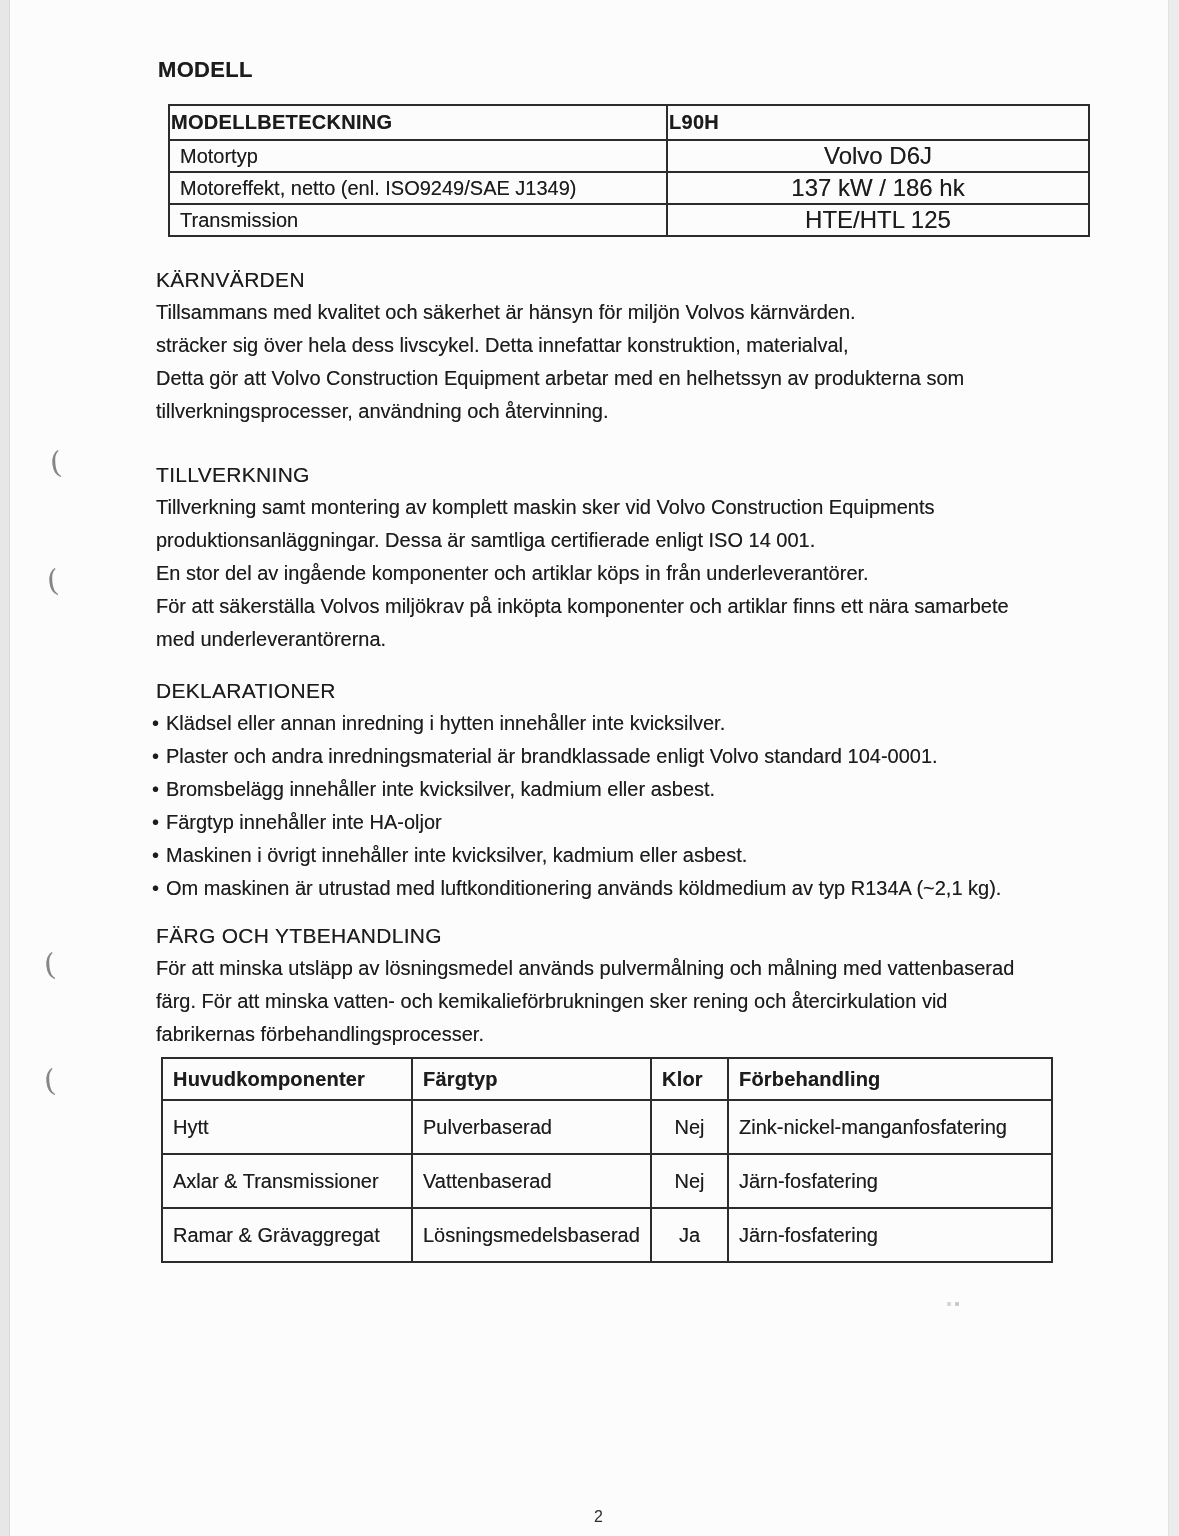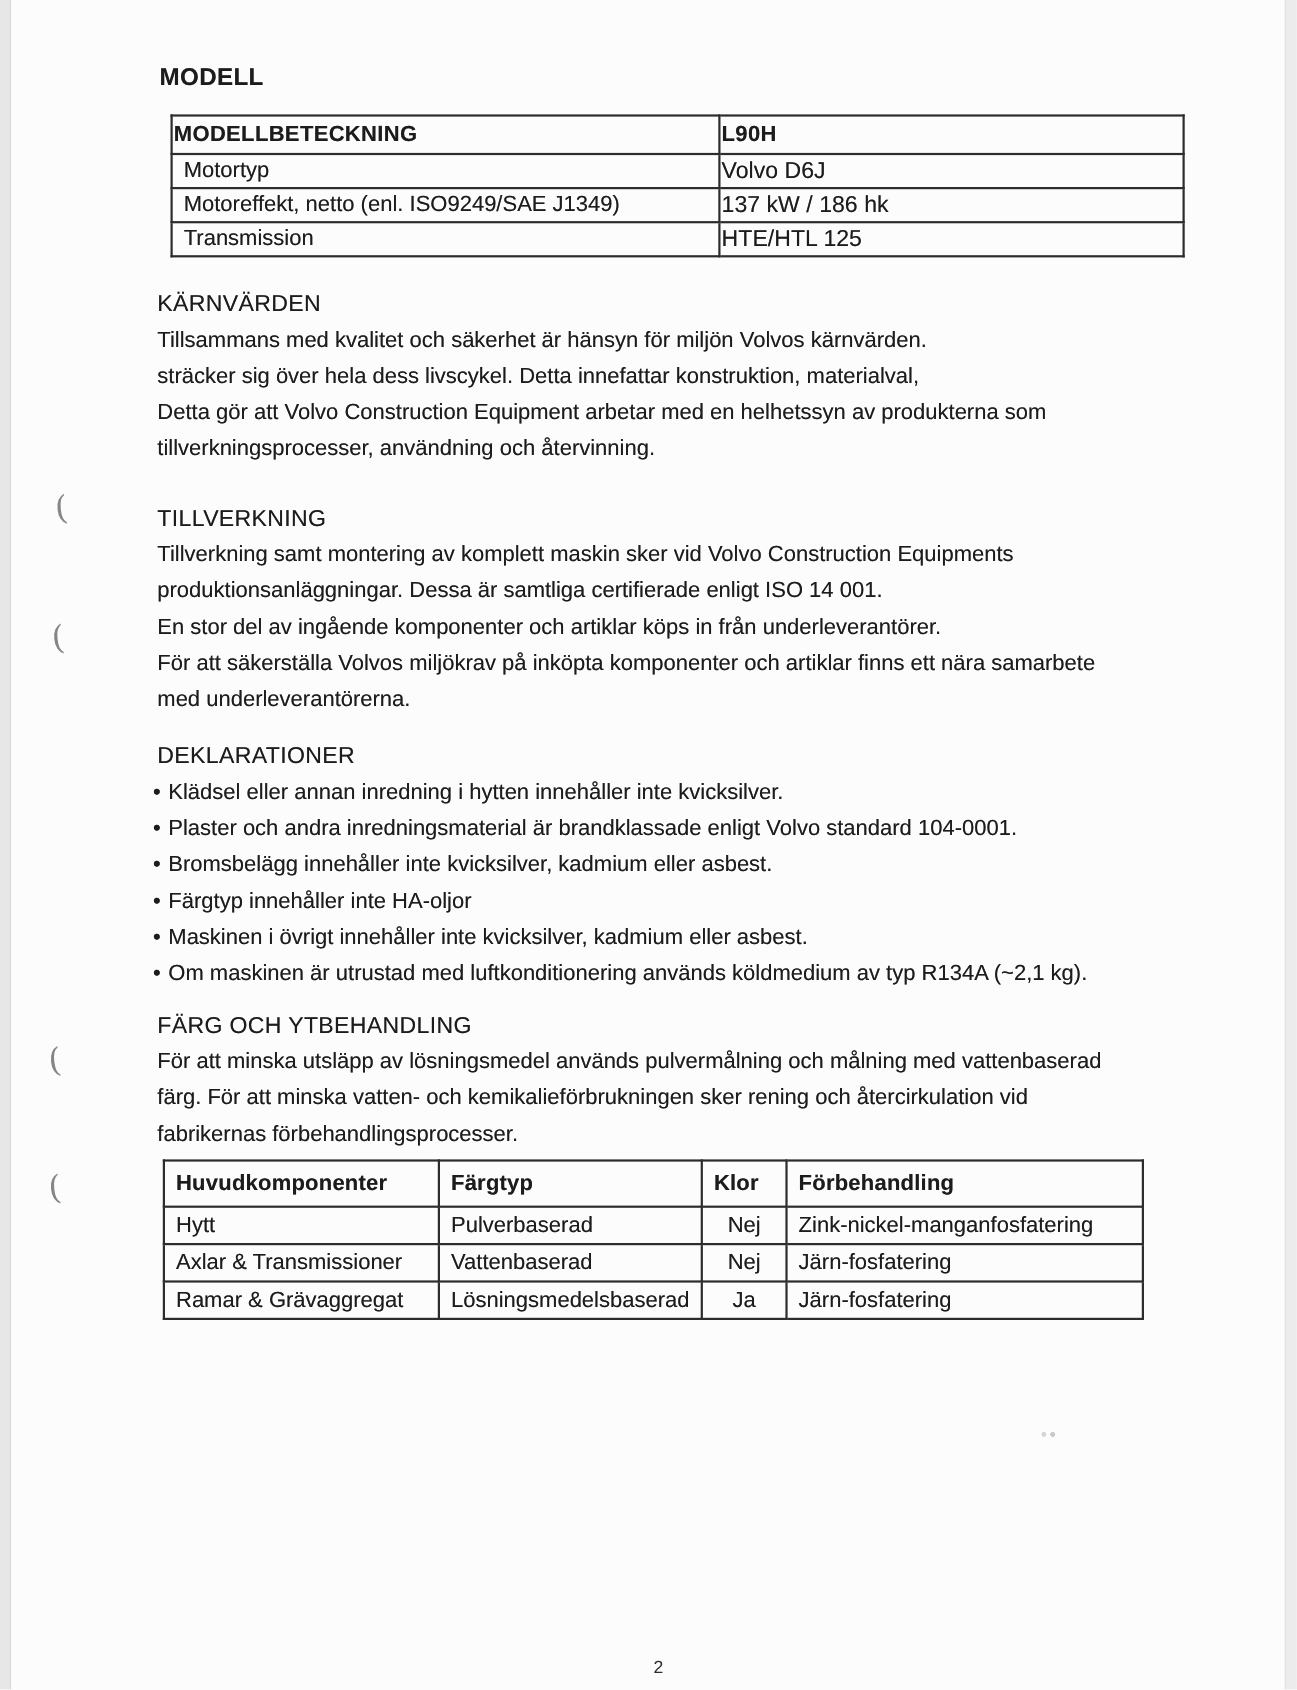--- a/index.html
+++ b/index.html
@@ -23,21 +23,21 @@
     border-right: 1px solid #d9d9d9;
   }
   .edge-right {
     position: absolute; right: 0; top: 0;
     width: 10px; height: 1536px;
     background: #ececec;
     border-left: 1px solid #e2e2e2;
   }
   .page {
     position: absolute;
-    left: 143px;
+    left: 156px;
     top: 58px;
     width: 950px;
     text-shadow: 0 0 0.5px rgba(25,25,25,0.55);
   }
   .doc-heading {
     font-size: 22px;
     font-weight: bold;
     line-height: 24px;
     margin: 0 0 22px 2px;
     letter-spacing: 0.3px;
@@ -57,21 +57,21 @@
     font-weight: bold;
     text-align: left;
     height: 31px;
     letter-spacing: 0.3px;
   }
   table.model td {
     height: 27px;
     font-size: 20px;
   }
   table.model td.label { padding: 1px 10px; text-align: left; margin-left: 40px; }
-  table.model td.value { font-size: 21px; }
+  table.model td.value { text-align: center; font-size: 24px; }
   
   #sections section { margin: 26px 0 0 0; }
   #sections section:nth-of-type(2) { margin-top: 30px; }
   #sections section:nth-of-type(3) { margin-top: 18px; }
   #sections section:nth-of-type(4) { margin-top: 14px; }
   #sections h2 {
     font-size: 21px;
     font-weight: normal;
     margin: 0;
     line-height: 33px;
@@ -100,21 +100,21 @@
     font-size: 20px;
     text-align: left;
     padding: 2px 10px;
   }
   table.paint th {
     font-weight: bold;
     height: 36px;
     letter-spacing: 0.2px;
   }
   table.paint td { height: 28px; }
-  table.paint td.center { text-align: center; padding: 2px 2px; }
+  table.paint td.center { text-align: center; padding: 12px 2px; }
   
   .paren {
     position: absolute;
     font-family: "DejaVu Serif", serif;
     font-size: 30px;
     line-height: 30px;
     color: #5f5f5f;
     opacity: 0.75;
     transform: rotate(-6deg);
   }

